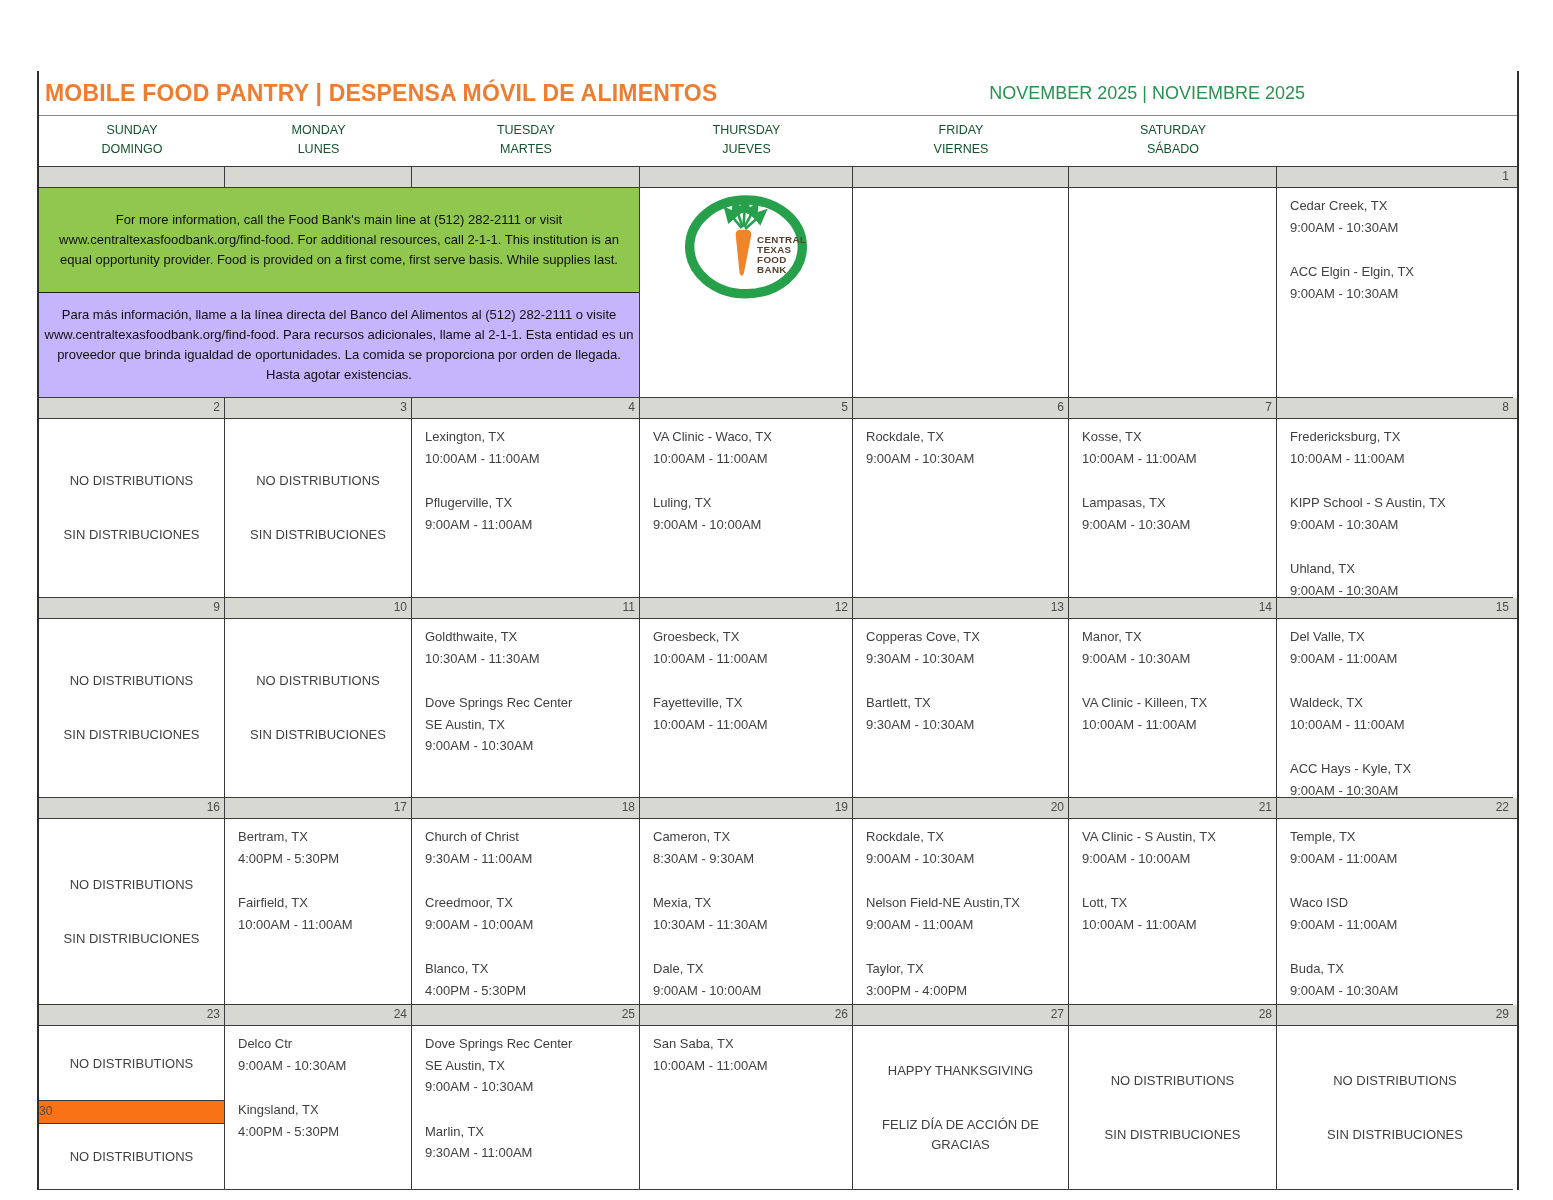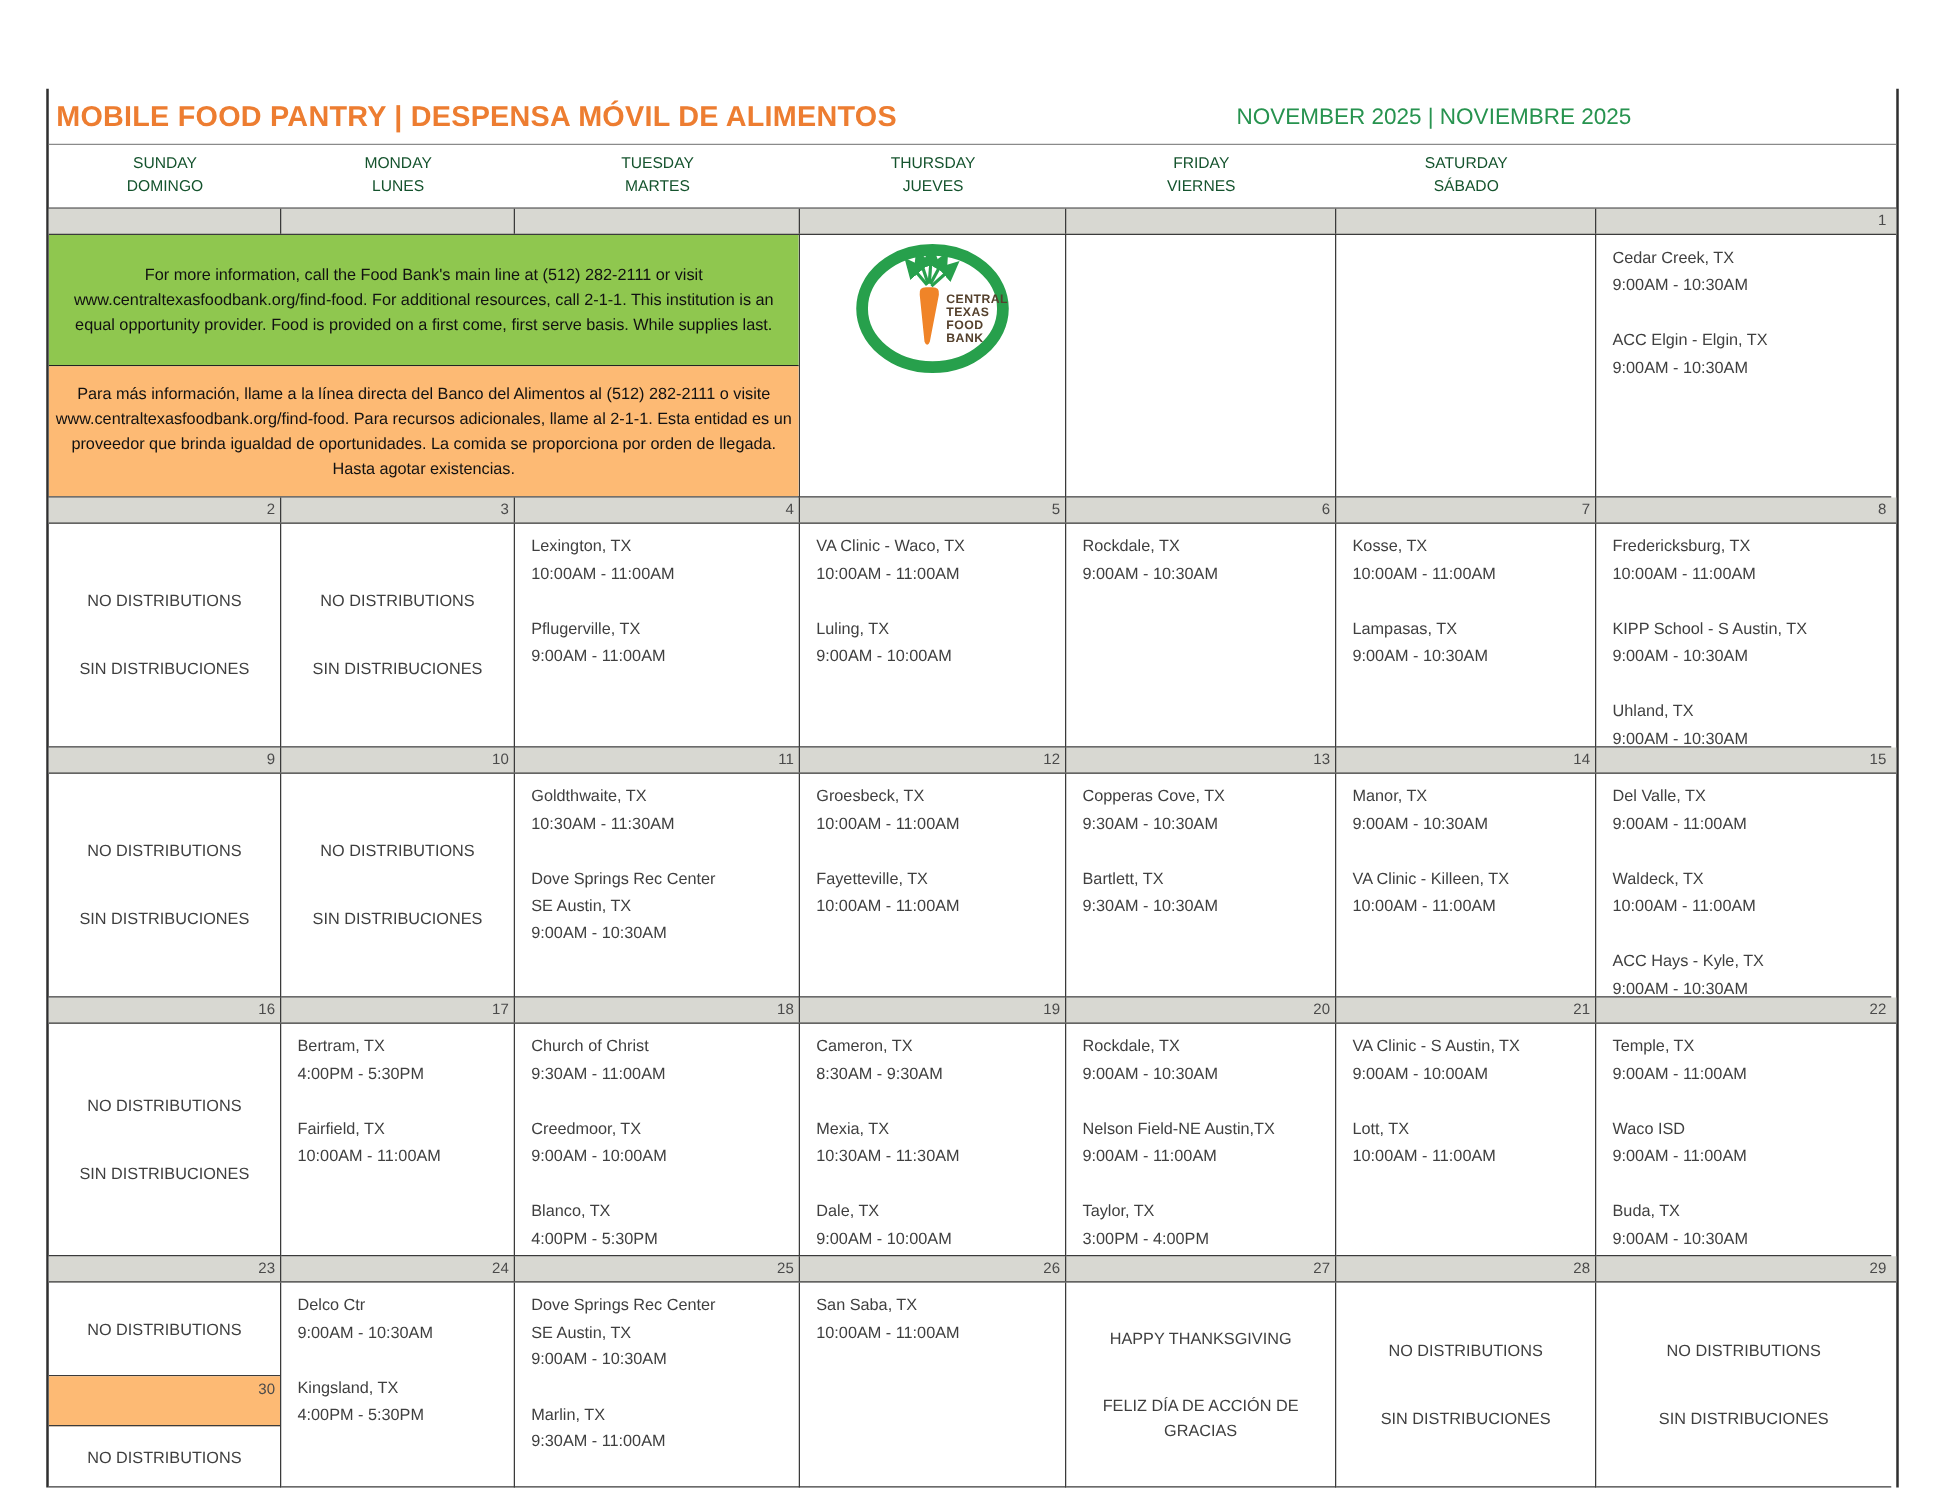--- a/index.html
+++ b/index.html
@@ -21,28 +21,28 @@
         padding:7px 4px 4px 13px;font-size:13px;overflow:hidden;}
   .cell:last-child{border-right:none;}
   .line{line-height:21.5px;}
   .entry{margin-bottom:23px;}
   .entry:last-child{margin-bottom:0;}
   .centercell{display:flex;flex-direction:column;align-items:center;justify-content:center;
               gap:34px;text-align:center;padding:6px;line-height:20px;}
   .centercell span{display:block;max-width:200px;}
   .infocell{padding:0;display:flex;flex-direction:column;}
   .greenbox{background:#8FC74F;border-bottom:1.5px solid #222;}
-  .orangebox{background:#fdba74;}
+  .orangebox{background:#c4b5fd;}
   .greenbox,.orangebox{flex:1 1 0;display:flex;align-items:center;justify-content:center;
         text-align:center;font-size:13px;line-height:20px;color:#111;padding:2px 3px;}
   .logocell{display:flex;align-items:flex-start;justify-content:center;padding:4px;}
   .splitcell{padding:0;display:flex;flex-direction:column;}
   .split-top{height:74px;display:flex;align-items:center;justify-content:center;
              border-bottom:1.5px solid #3b3b3b;font-size:13px;}
-  .mini-bar{height:40px;background:#fdba74;border-bottom:1.5px solid #3b3b3b;text-align:right;
+  .mini-bar{height:23px;background:#f97316;border-bottom:1.5px solid #3b3b3b;text-align:left;
             font-size:12px;line-height:21px;padding-right:4px;box-sizing:border-box;color:#4a4a4a;}
   .split-bottom{flex:1;display:flex;align-items:center;justify-content:center;font-size:13px;}
 </style>
 </head>
 <body>
 
 <div class="sheet">
   <div class="titlerow">
     <div class="title-left">MOBILE FOOD PANTRY | DESPENSA MÓVIL DE ALIMENTOS</div>
     <div class="title-right">NOVEMBER 2025 | NOVIEMBRE 2025</div>

